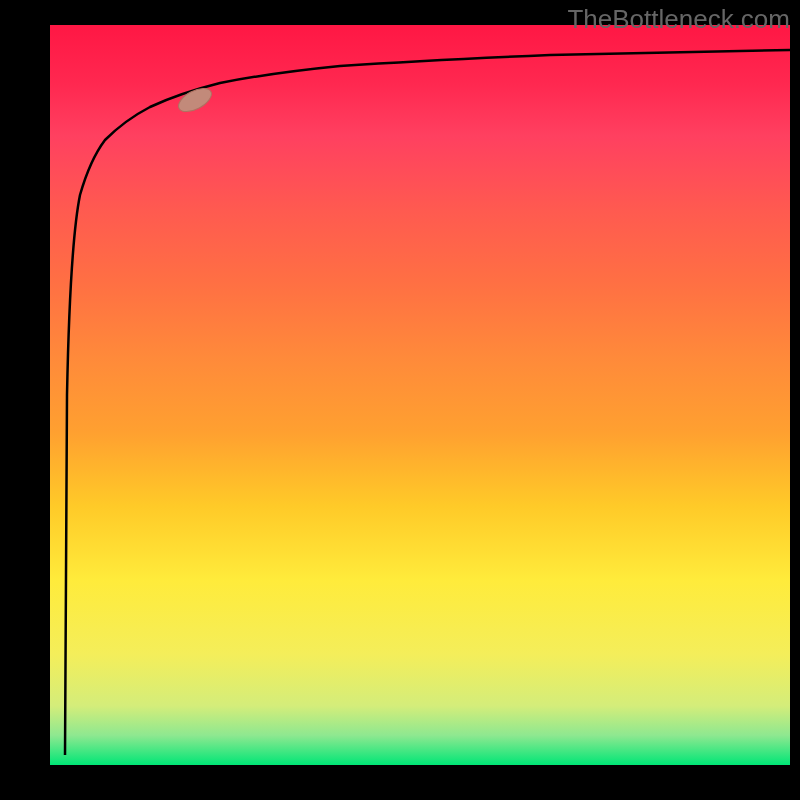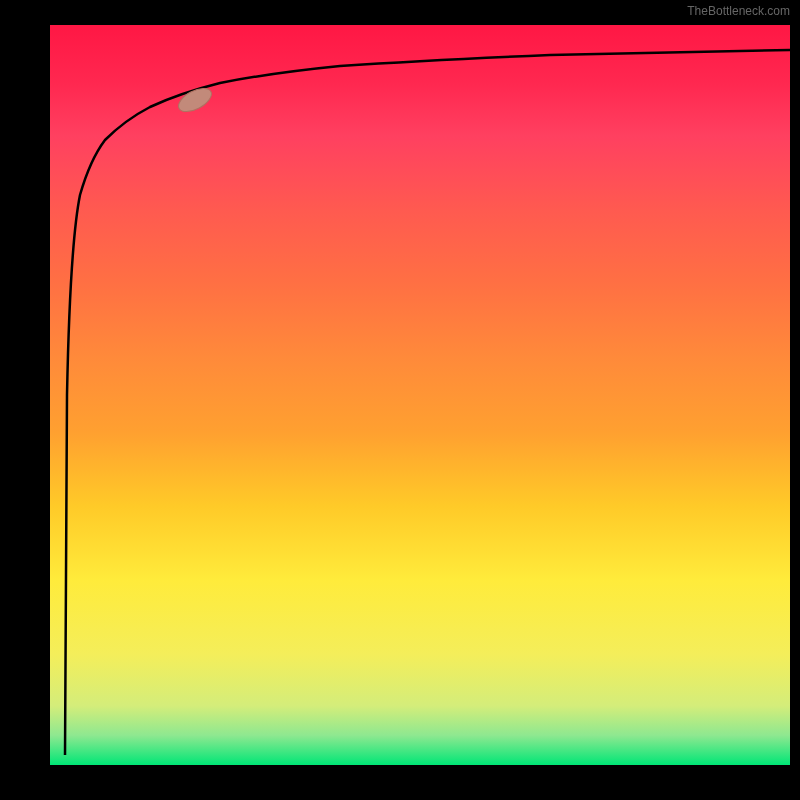--- a/index.html
+++ b/index.html
@@ -12,21 +12,21 @@
       height: 800px;
       background: #000;
       position: relative;
       font-family: Arial, sans-serif;
     }
     .watermark {
       position: absolute;
       top: 4px;
       right: 10px;
       color: #666;
-      font-size: 12px;
+      font-size: 26px;
       z-index: 10;
     }
     .plot-area {
       position: absolute;
       left: 50px;
       top: 25px;
       width: 740px;
       height: 740px;
       overflow: hidden;
     }

